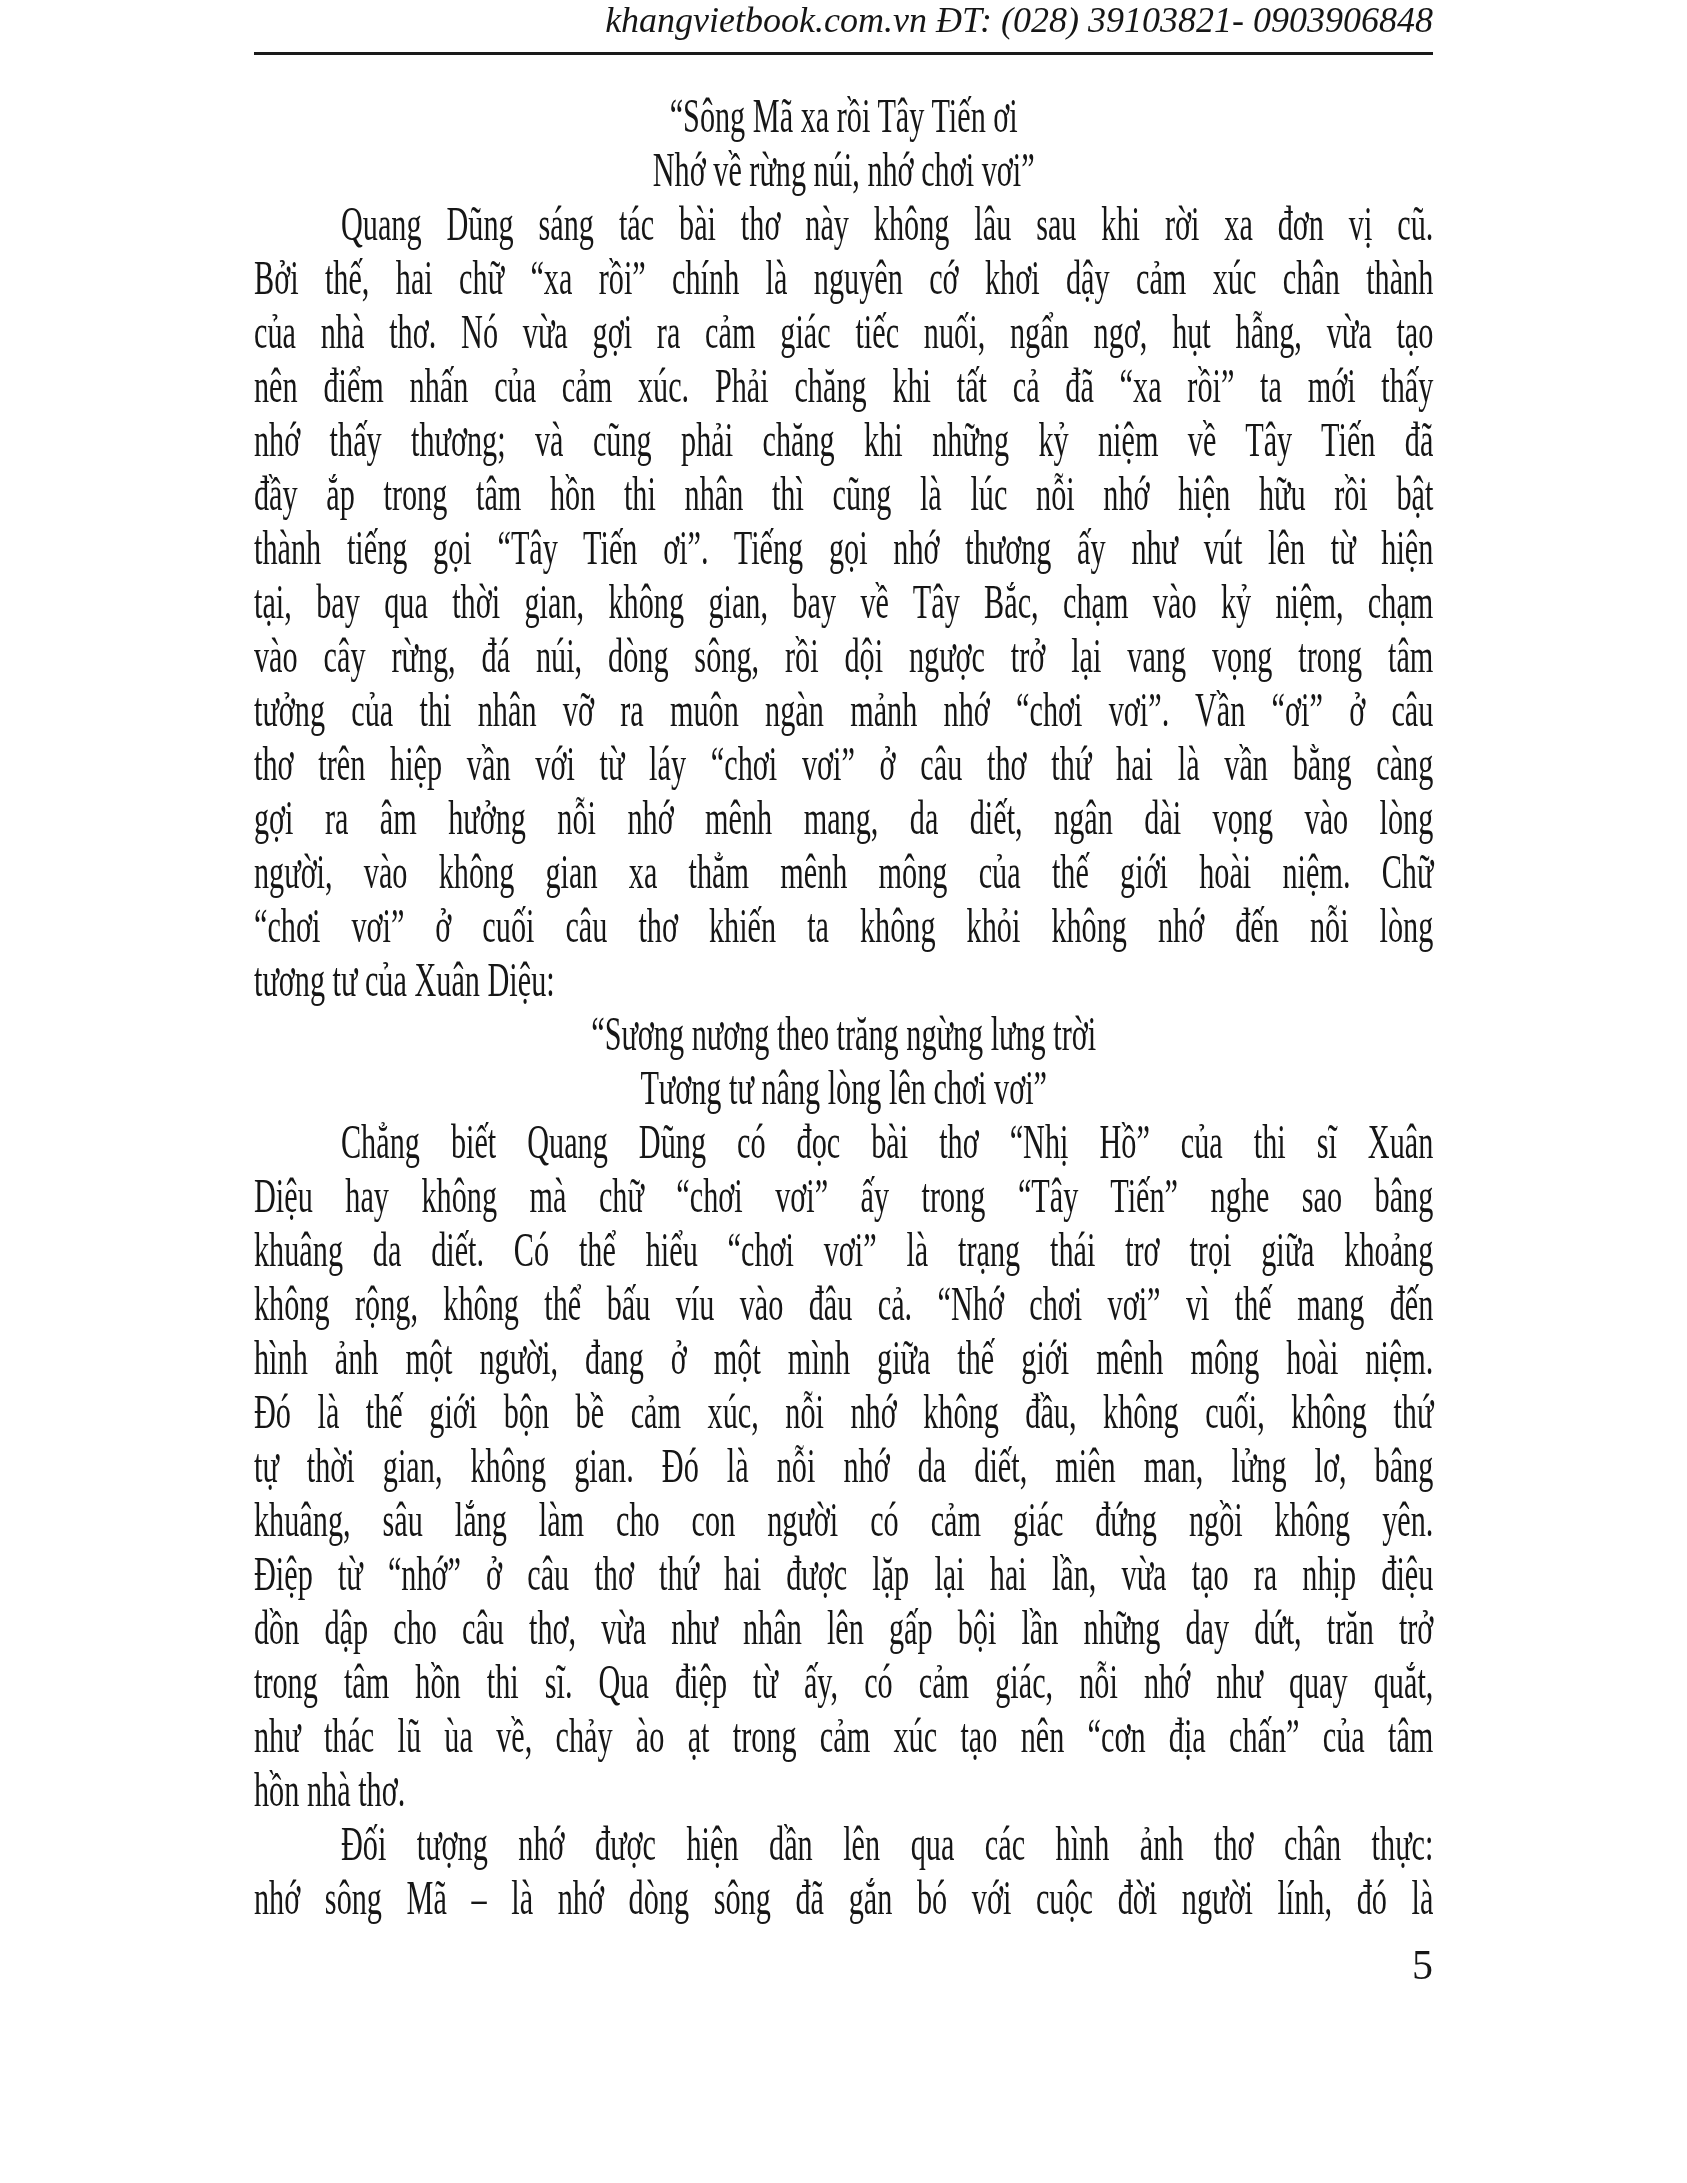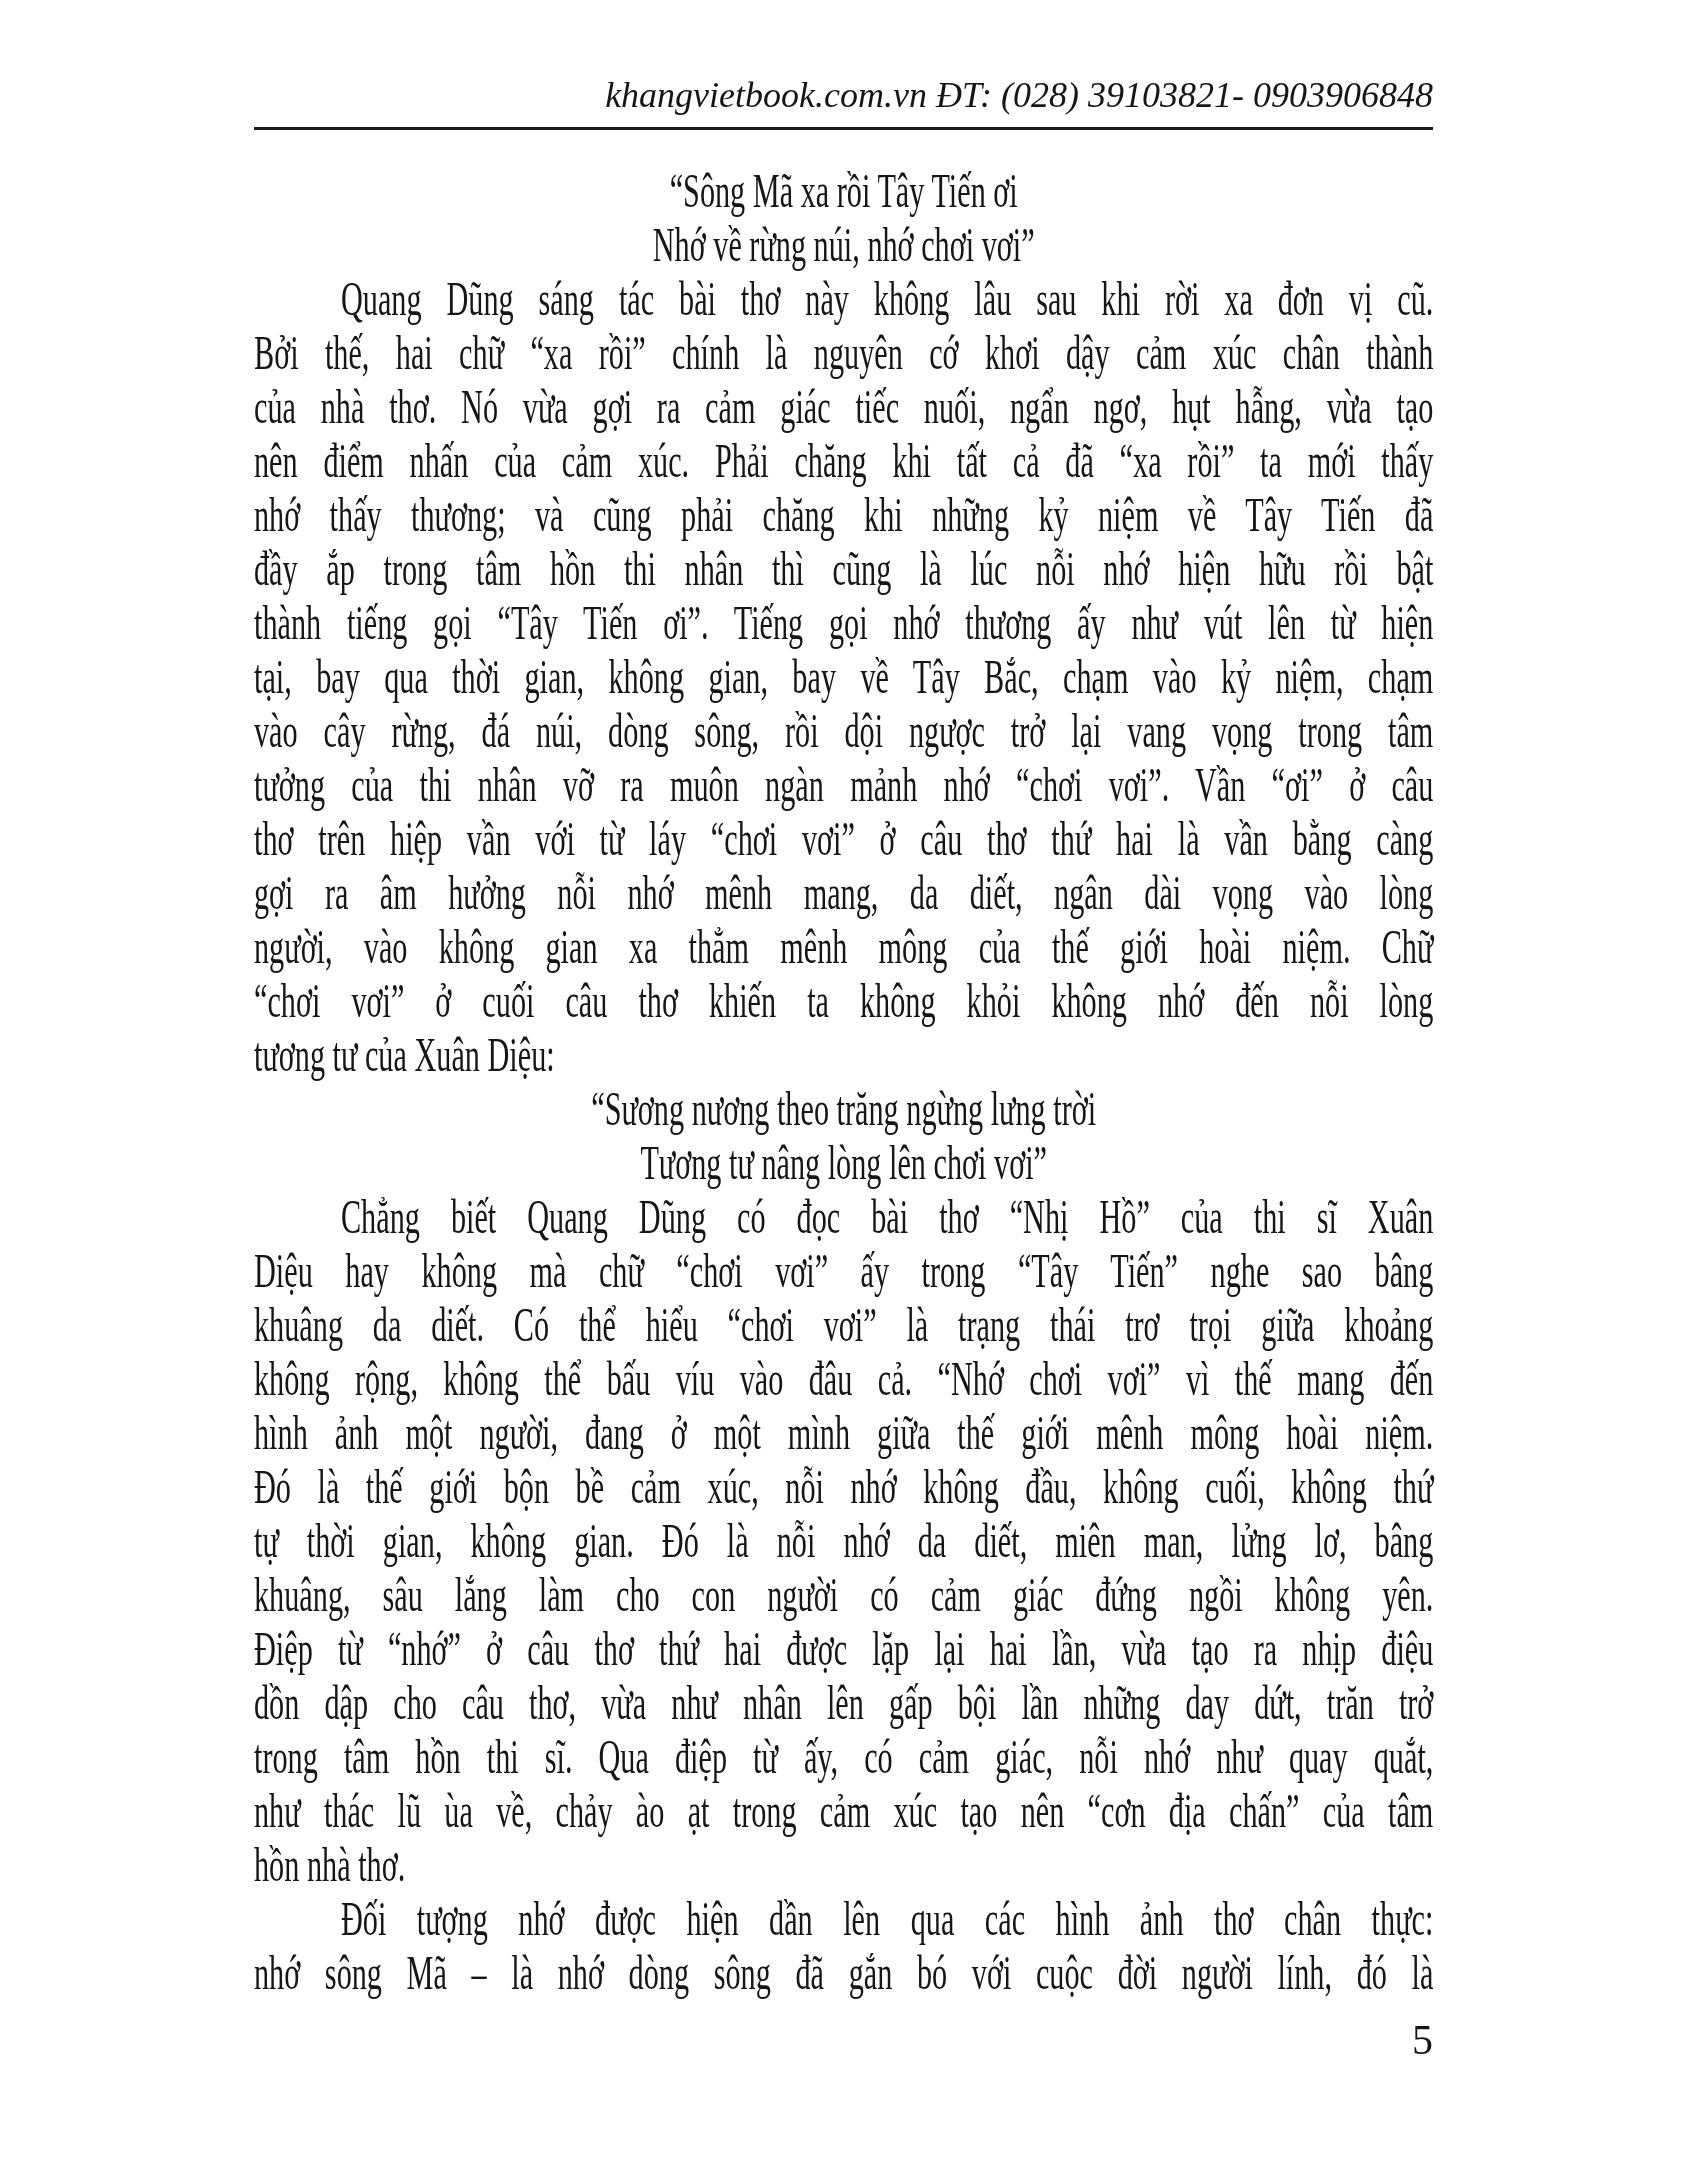--- a/index.html
+++ b/index.html
@@ -11,21 +11,20 @@
   .page {
     position: relative;
     width: 1687px;
     height: 2183px;
     background: #ffffff;
     overflow: hidden;
     font-family: "Liberation Serif", serif;
     color: #161616;
   }
   .header-text {
-    padding-top: 75px;
     margin: 0 254px;
     text-align: right;
     font-style: italic;
     font-size: 36px;
     line-height: 41px;
     white-space: nowrap;
   }
   .header-rule {
     margin: 10.6px 254px 0 254px;
     height: 0;

